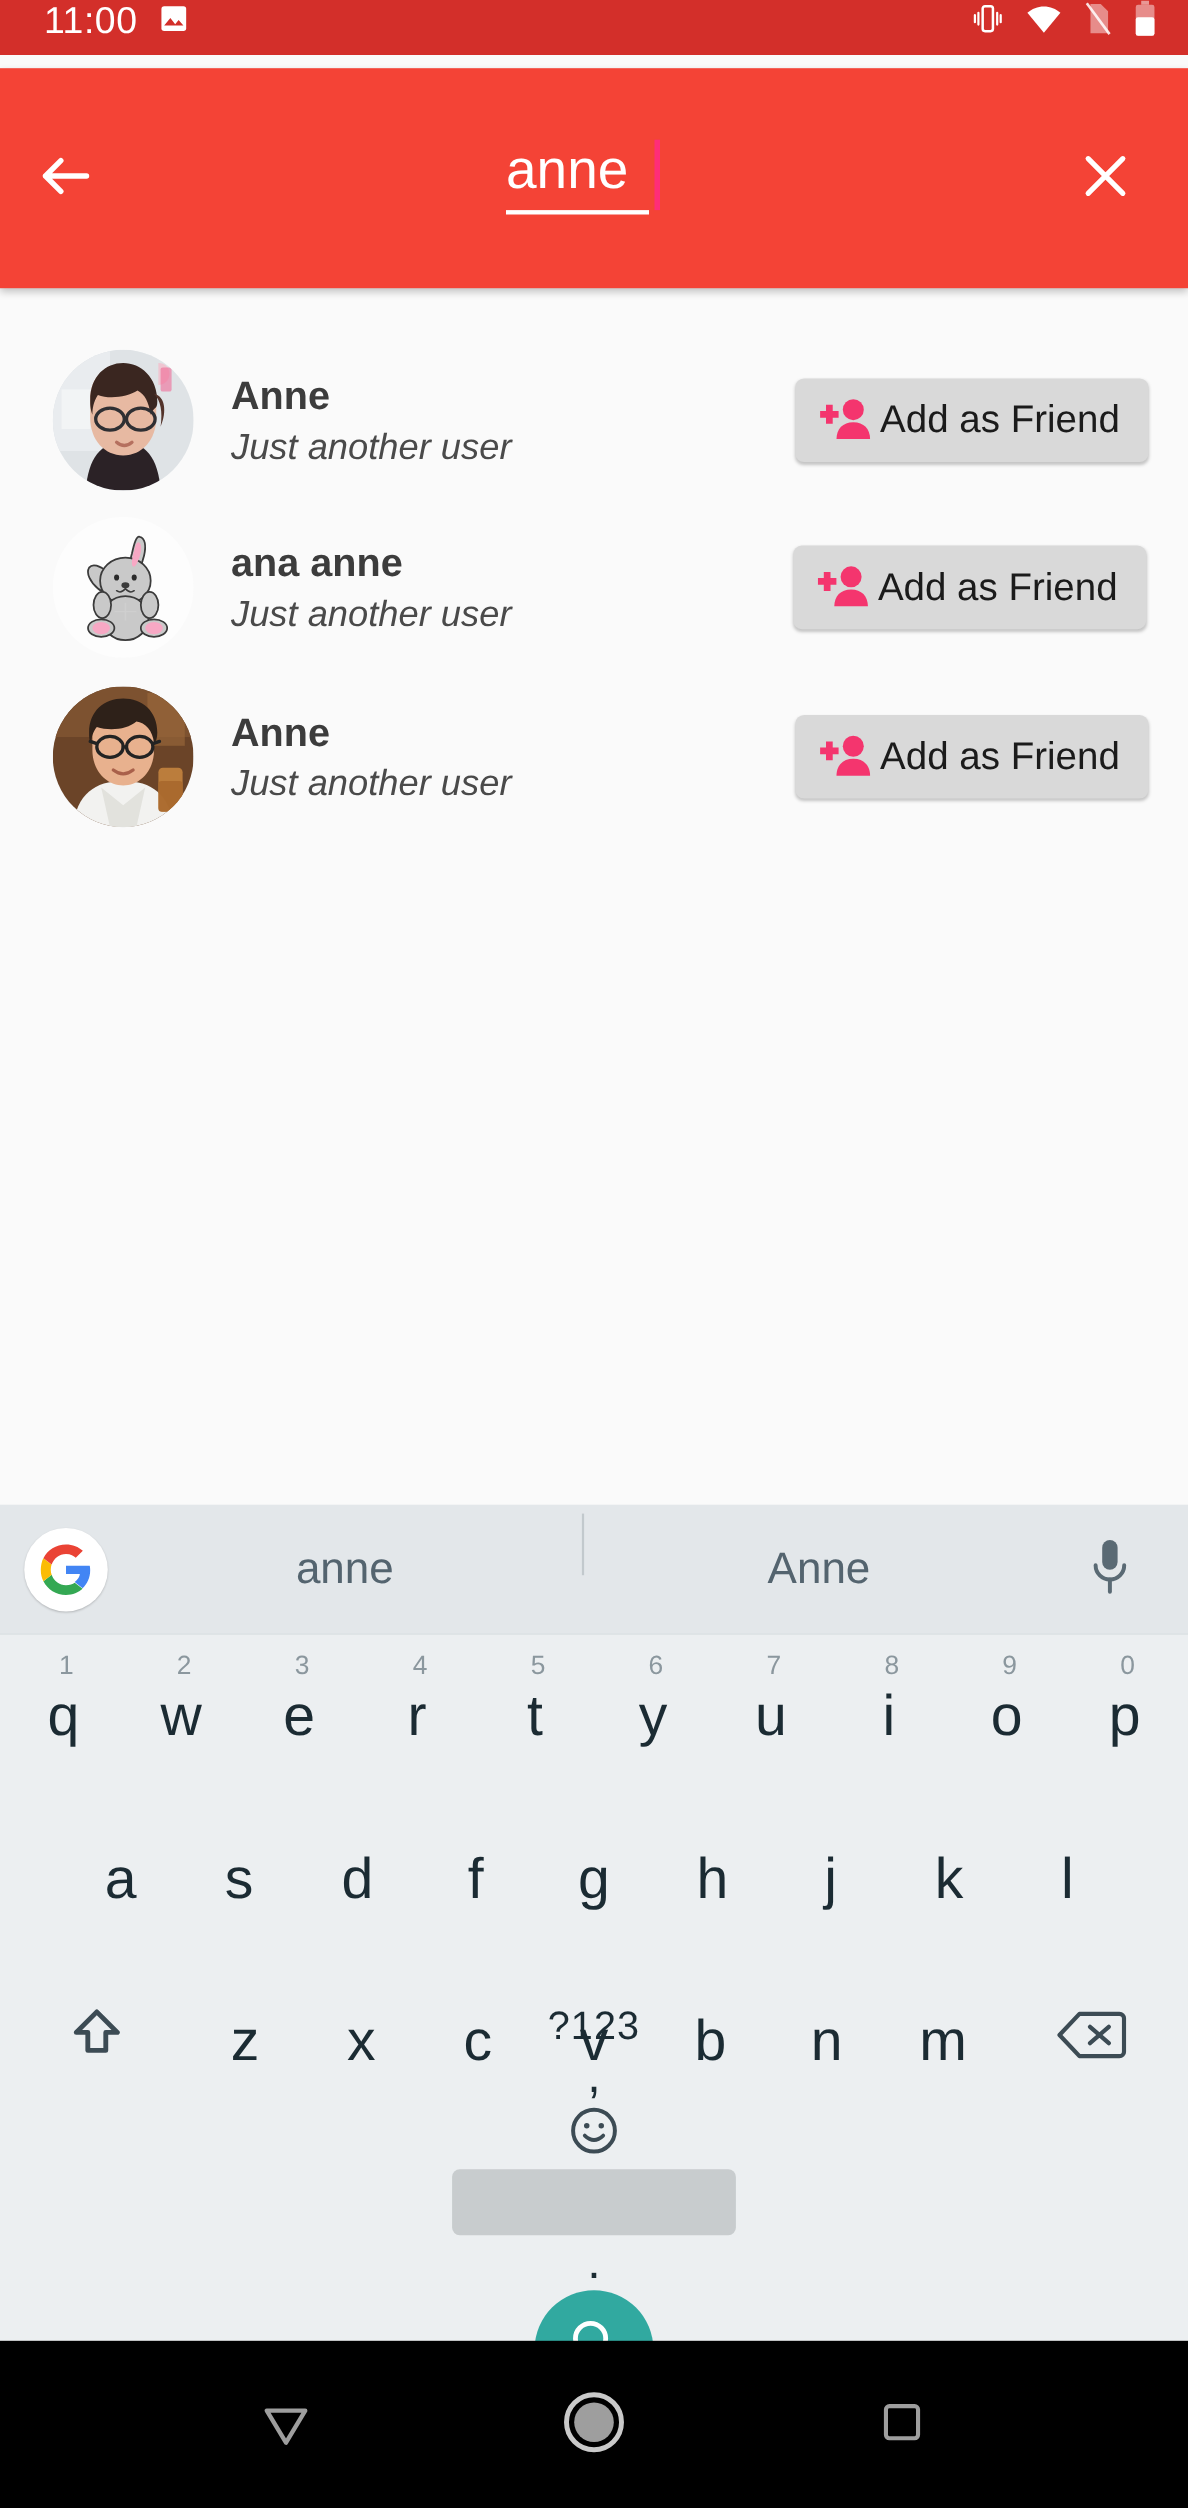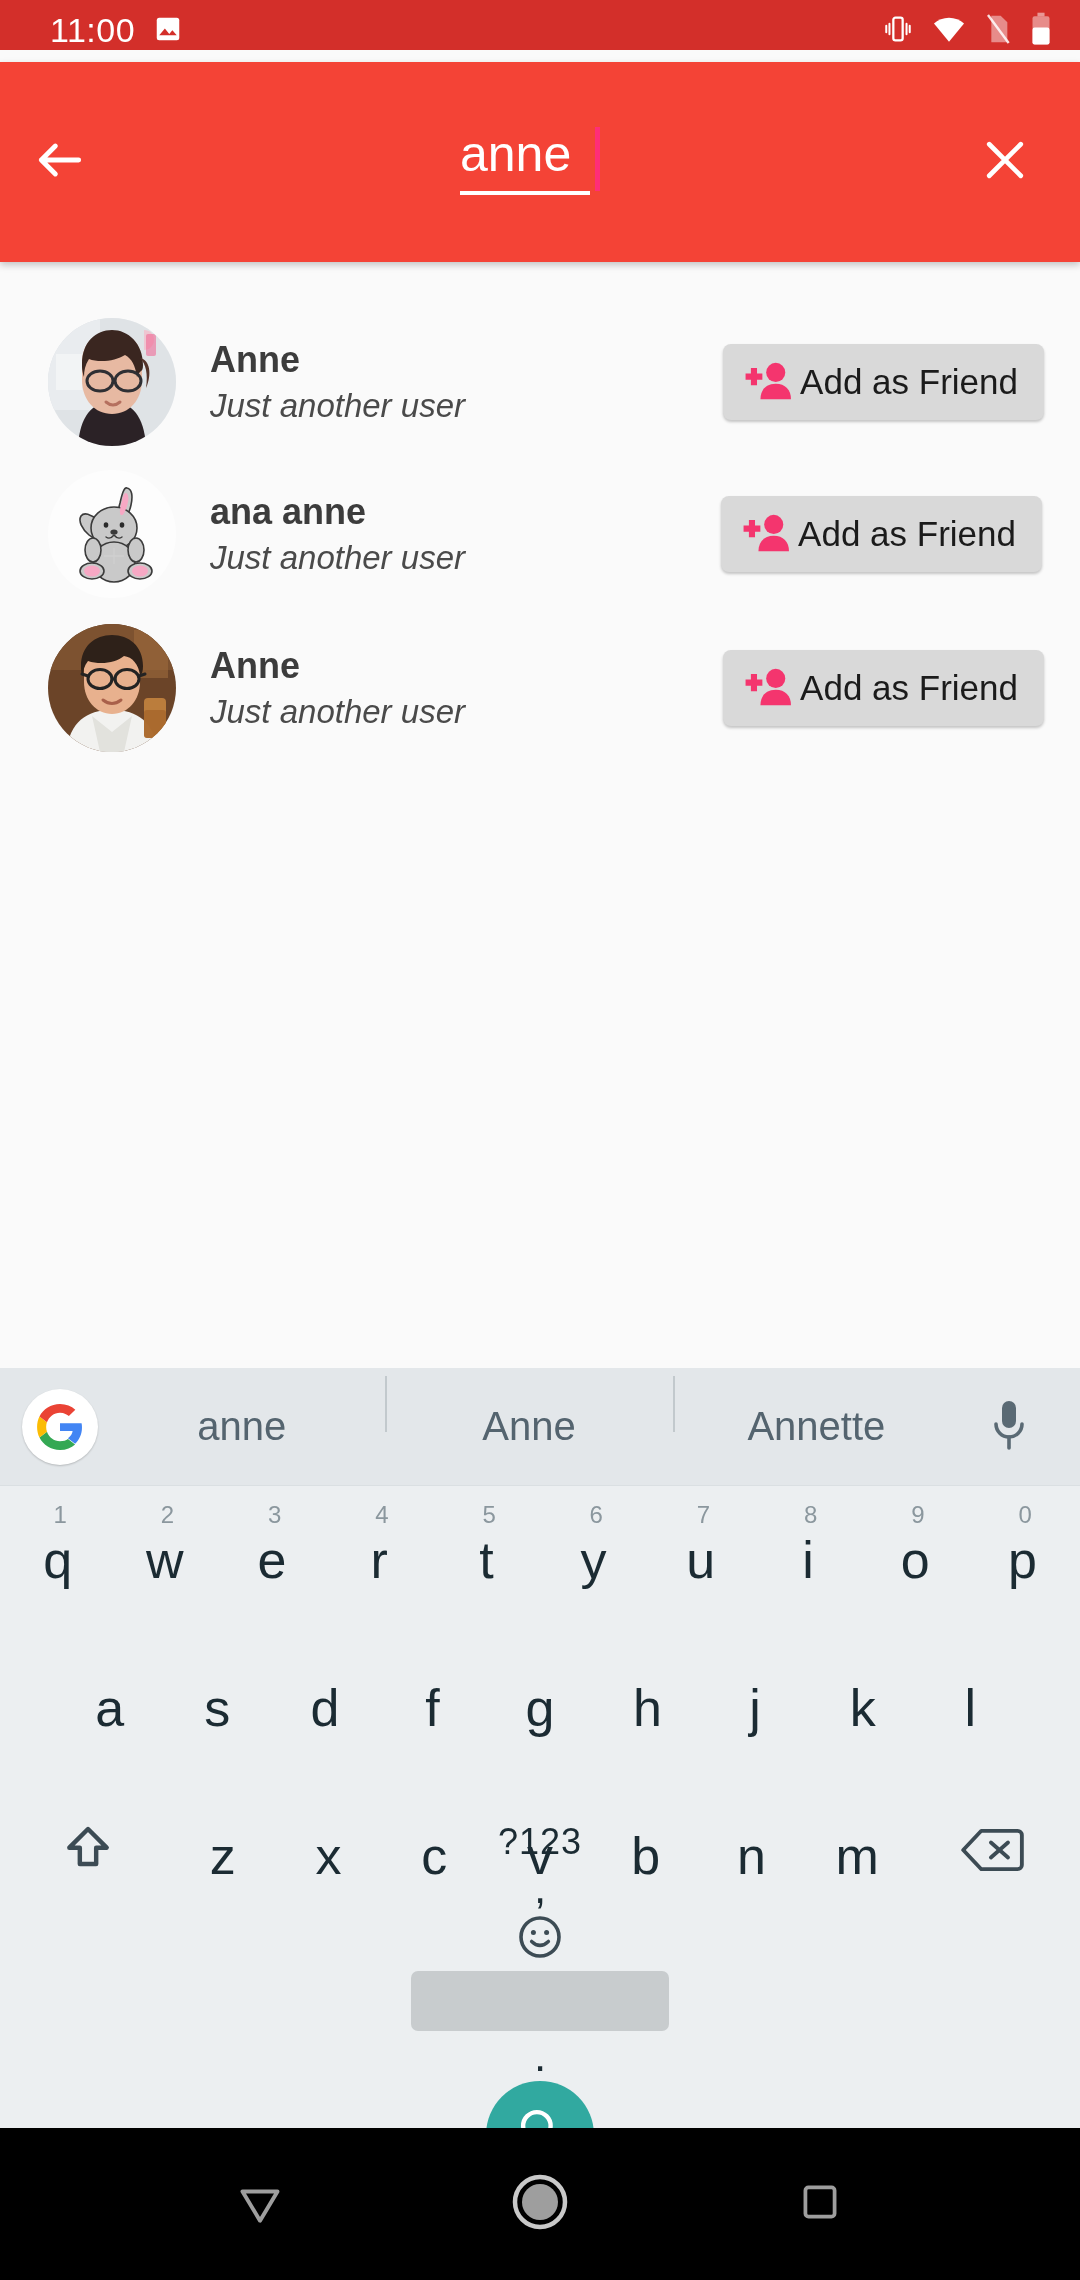--- a/index.html
+++ b/index.html
@@ -8,22 +8,22 @@
     font-family: "Liberation Sans", sans-serif;
     background: #fafafa;
     overflow: hidden;
   }
   #screen { position: relative; width: 1080px; height: 2280px; background: #fafafa; }
 
   
   .statusbar {
     position: absolute; top: 0; left: 0; width: 1080px; height: 50px;
     background: #d32f2a;
-    display: flex; align-items: flex-end; justify-content: space-between;
-    padding: 0 28px 0 50px;
+    display: flex; align-items: flex-start; justify-content: space-between;
+    padding: 0 28px 0 40px;
   }
   .status-left { display: flex; align-items: center; gap: 18px; }
   .clock { color: #fff; font-size: 34px; letter-spacing: .5px; }
   .status-right { display: flex; align-items: center; gap: 18px; }
   .sicon { display: inline-block; }
 
   
   .appbar {
     position: absolute; top: 62px; left: 0; width: 1080px; height: 200px;
     background: #f44336;
@@ -317,21 +317,20 @@
         <svg width="50" height="50" viewBox="0 0 48 48">
           <path fill="#4285F4" d="M45.1 24.5c0-1.6-.1-2.7-.4-4H24v7.3h12.1c-.2 2-1.6 5-4.5 7l6.9 5.3c4.1-3.8 6.6-9.4 6.6-15.6z"></path>
           <path fill="#34A853" d="M24 46c5.9 0 10.9-2 14.5-5.3l-6.9-5.3c-1.8 1.3-4.3 2.2-7.6 2.2-5.8 0-10.7-3.8-12.5-9.1l-7.2 5.5C7.9 41.1 15.3 46 24 46z"></path>
           <path fill="#FBBC05" d="M11.5 28.5c-.5-1.4-.8-2.9-.8-4.5s.3-3.1.7-4.5l-7.2-5.6C2.8 16.8 2 20.3 2 24s.8 7.2 2.3 10.1l7.2-5.6z"></path>
           <path fill="#EA4335" d="M24 10.2c4.1 0 6.9 1.8 8.5 3.3l6.2-6C34.9 4 29.9 2 24 2 15.3 2 7.9 6.9 4.3 13.9l7.2 5.6c1.8-5.3 6.7-9.3 12.5-9.3z"></path>
         </svg>
       </div>
       <div class="suggestions">
         <div class="sugg">anne</div>
         <div class="sugg">Anne</div>
-        <div class="sugg">Annette</div>
       </div>
       <div class="micbtn">
         <span>
           <svg width="42" height="52" viewBox="0 0 20 26">
             <rect x="6.5" y="1" width="7" height="13.5" rx="3.5" fill="#5a6a74"></rect>
             <path d="M3.5 12.5c0 3.6 2.9 6.5 6.5 6.5s6.5-2.9 6.5-6.5" fill="none" stroke="#5a6a74" stroke-width="1.8" stroke-linecap="round"></path>
             <path d="M10 19v5.5" stroke="#5a6a74" stroke-width="1.8" stroke-linecap="round"></path>
           </svg>
         </span>
       </div>

